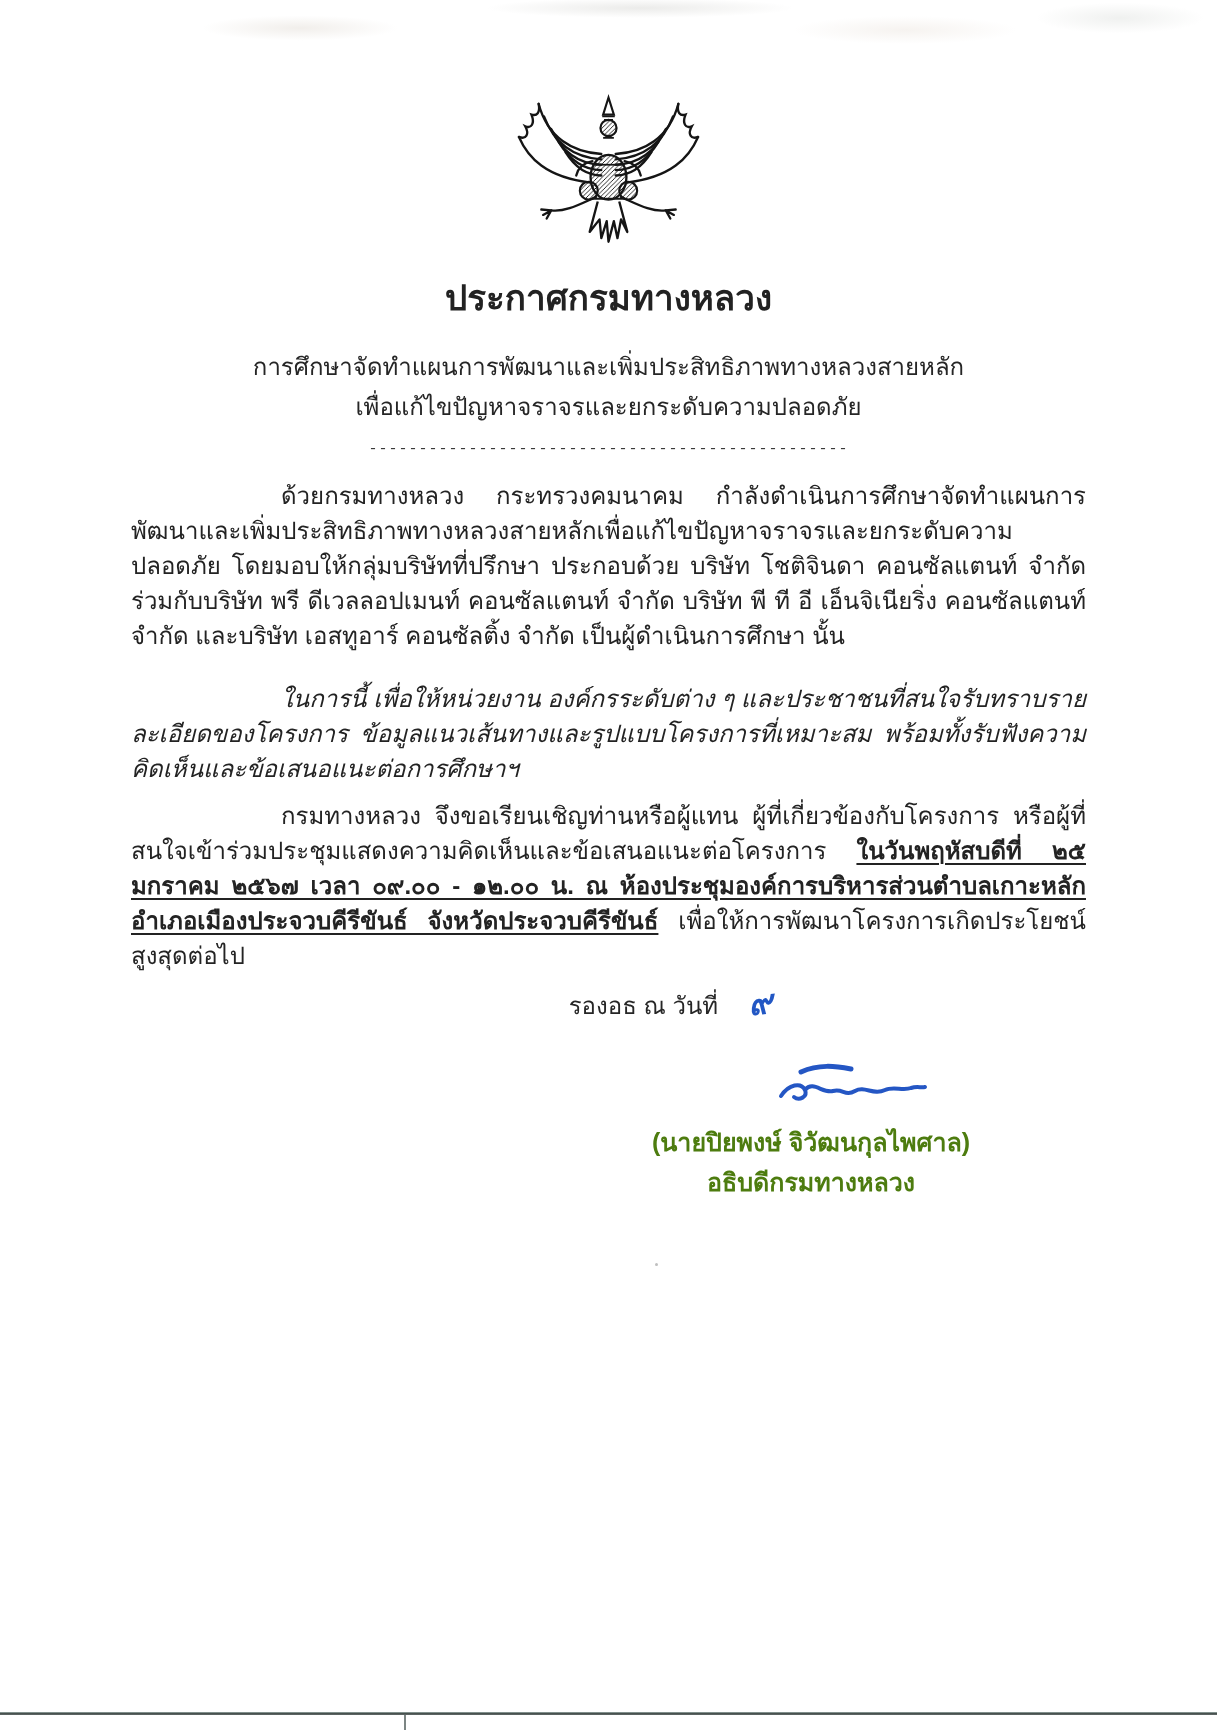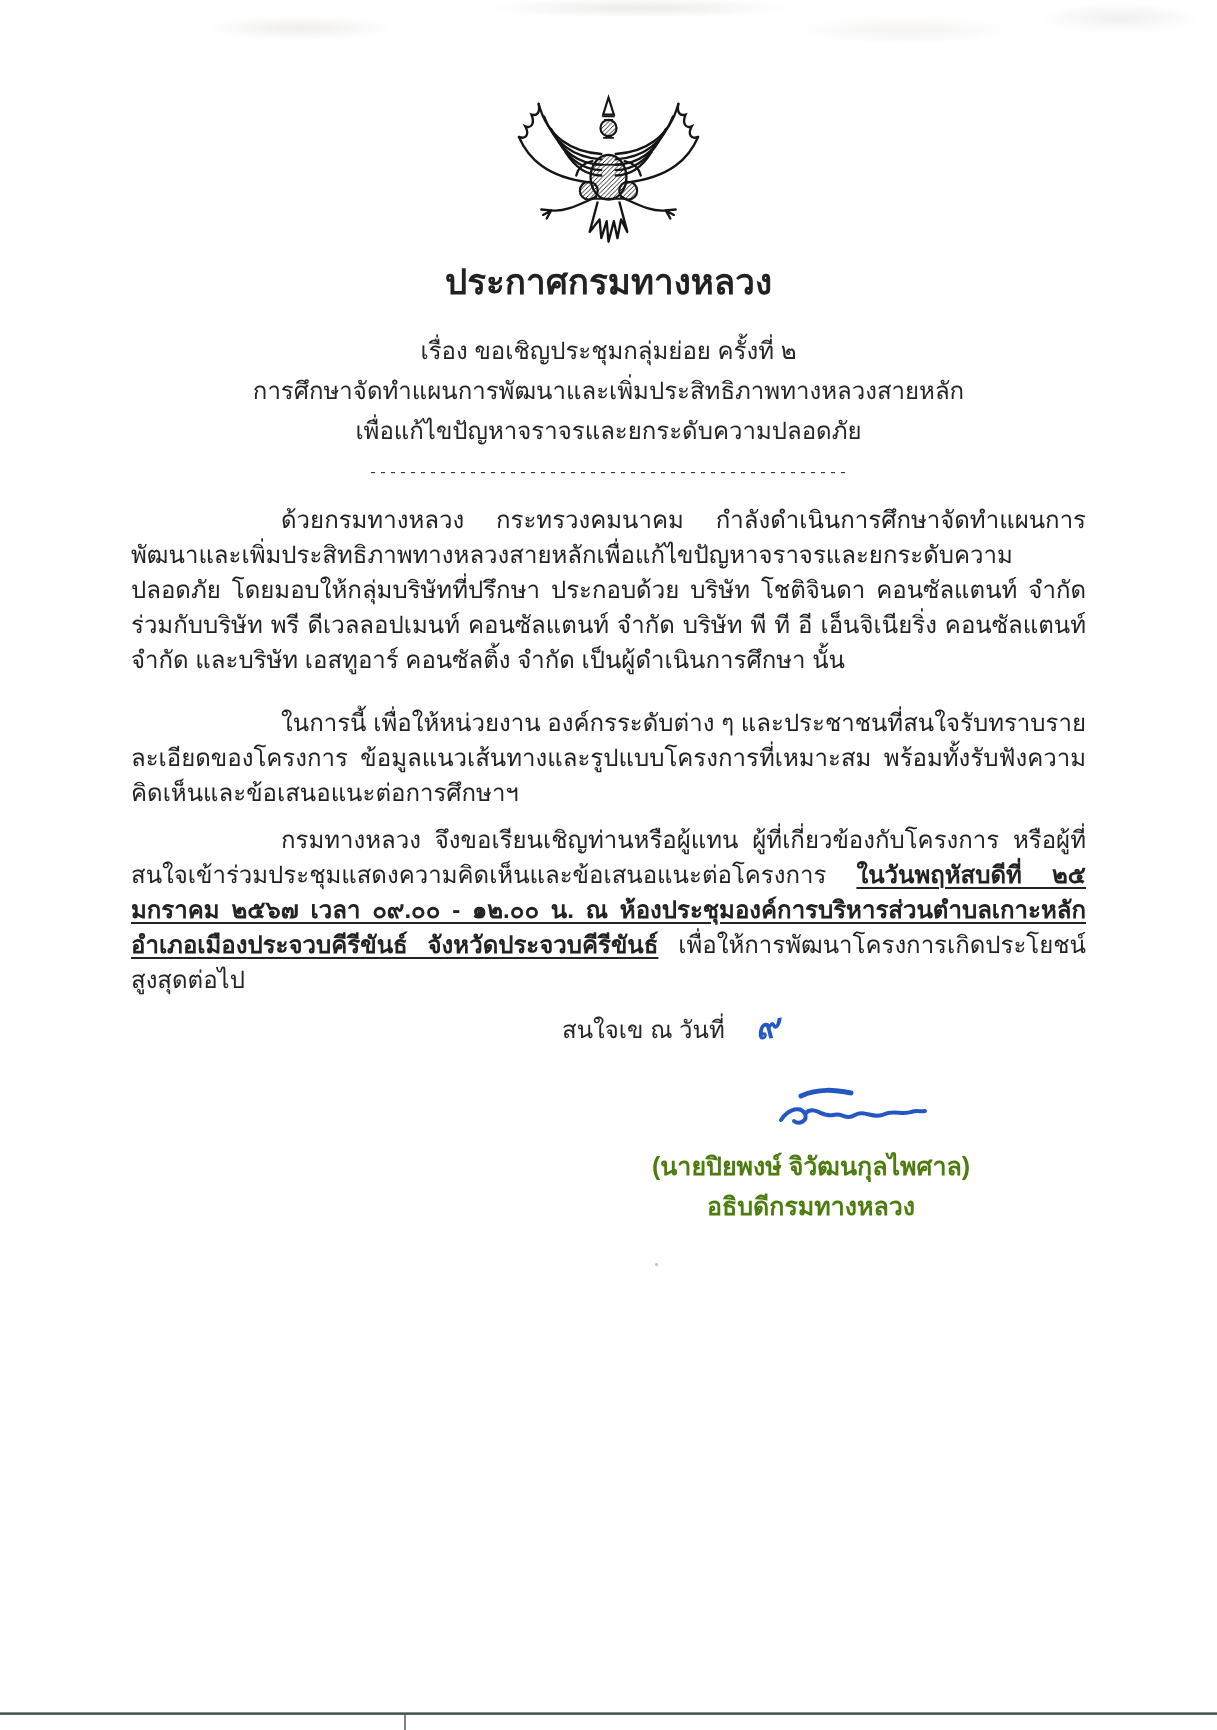--- a/index.html
+++ b/index.html
@@ -22,21 +22,21 @@
       radial-gradient(ellipse 120px 22px at 1120px 18px, rgba(195,200,195,0.26), transparent 70%);
     pointer-events: none;
   }
   .content { width: 955px; margin: 0 auto; }
   .emblem-wrap { display: flex; justify-content: center; padding-top: 92px; }
   .doc-title {
     text-align: center;
     font-size: 35px;
     font-weight: bold;
     color: #222;
-    margin-top: 4px;
+    margin-top: 20px;
   }
   .subject-block {
     text-align: center;
     font-size: 24px;
     line-height: 40px;
     margin-top: 22px;
     color: #262626;
   }
   .divider-line {
     text-align: center;
@@ -48,21 +48,21 @@
   }
   .body-par {
     font-size: 24px;
     line-height: 35px;
     text-align: justify;
     text-indent: 150px;
     color: #232323;
     margin: 0;
   }
   .par-1 { margin-top: 20px; }
-  .par-2 { margin-top: 28px; }
+  .par-2 { margin-top: 28px; font-style: italic; }
   .par-3 { margin-top: 12px; }
   .emphasis {
     font-weight: bold;
     text-decoration: underline;
     text-decoration-thickness: 2px;
     text-underline-offset: 4px;
   }
   .date-line {
     margin-top: 10px;
     font-size: 24px;
@@ -157,35 +157,34 @@
         <use href="#sideL" transform="translate(240,0) scale(-1,1)"></use>
         <path d="M102,116 h36" stroke="#151515" stroke-width="2.4"></path>
 
         <path d="M108,119 L99,153 L110,139 L112,160 L118,141 L120,164 L126,141 L130,160 L134,139 L141,153 L132,119" stroke="#151515" stroke-width="2.6" fill="none" stroke-linejoin="round"></path>
       </svg>
     </div>
 
     <div class="doc-title">ประกาศกรมทางหลวง</div>
 
     <div class="subject-block">
-      <div>เรื่อง ขอเชิญประชุมกลุ่มย่อย ครั้งที่ ๒</div>
       <div>การศึกษาจัดทำแผนการพัฒนาและเพิ่มประสิทธิภาพทางหลวงสายหลัก</div>
       <div>เพื่อแก้ไขปัญหาจราจรและยกระดับความปลอดภัย</div>
     </div>
 
     <div class="divider-line">------------------------------------------------</div>
 
     <p class="body-par par-1">ด้วยกรมทางหลวง กระทรวงคมนาคม กำลังดำเนินการศึกษาจัดทำแผนการพัฒนาและเพิ่มประสิทธิภาพทางหลวงสายหลักเพื่อแก้ไขปัญหาจราจรและยกระดับความปลอดภัย โดยมอบให้กลุ่มบริษัทที่ปรึกษา ประกอบด้วย บริษัท โชติจินดา คอนซัลแตนท์ จำกัด ร่วมกับบริษัท พรี ดีเวลลอปเมนท์ คอนซัลแตนท์ จำกัด  บริษัท พี ที อี เอ็นจิเนียริ่ง คอนซัลแตนท์ จำกัด และบริษัท เอสทูอาร์ คอนซัลติ้ง จำกัด เป็นผู้ดำเนินการศึกษา นั้น</p>
 
     <p class="body-par par-2">ในการนี้ เพื่อให้หน่วยงาน องค์กรระดับต่าง ๆ และประชาชนที่สนใจรับทราบรายละเอียดของโครงการ ข้อมูลแนวเส้นทางและรูปแบบโครงการที่เหมาะสม พร้อมทั้งรับฟังความคิดเห็นและข้อเสนอแนะต่อการศึกษาฯ</p>
 
     <p class="body-par par-3"><span>กรมทางหลวง จึงขอเรียนเชิญท่านหรือผู้แทน ผู้ที่เกี่ยวข้องกับโครงการ หรือผู้ที่สนใจเข้าร่วมประชุมแสดงความคิดเห็นและข้อเสนอแนะต่อโครงการ </span><span class="emphasis">ในวันพฤหัสบดีที่ ๒๕ มกราคม ๒๕๖๗ เวลา ๐๙.๐๐ - ๑๒.๐๐ น. ณ ห้องประชุมองค์การบริหารส่วนตำบลเกาะหลัก อำเภอเมืองประจวบคีรีขันธ์ จังหวัดประจวบคีรีขันธ์</span><span> เพื่อให้การพัฒนาโครงการเกิดประโยชน์สูงสุดต่อไป</span></p>
 
     <div class="date-line">
-      <span>สนใจเข ณ วันที่</span>
+      <span>รองอธ ณ วันที่</span>
       <span class="date-day">๙</span>
     </div>
 
     <div class="sign-block">
       <svg class="signature-svg" width="160" height="58" viewBox="0 0 160 58" fill="none" xmlns="http://www.w3.org/2000/svg">
         <path d="M30,16 C48,8 64,10 80,13" stroke="#2456c4" stroke-width="5" stroke-linecap="round" fill="none"></path>
         <path d="M10,40 C18,28 30,26 34,34 C37,41 28,45 23,41 M34,34 C42,24 52,38 62,35 C72,32 74,41 84,35 C94,29 102,40 114,34 C122,30 132,35 140,32 C146,30 150,32 154,31" stroke="#2456c4" stroke-width="4" stroke-linecap="round" fill="none"></path>
       </svg>
       <div class="blue-lines">
         <div>(นายปิยพงษ์ จิวัฒนกุลไพศาล)</div>

